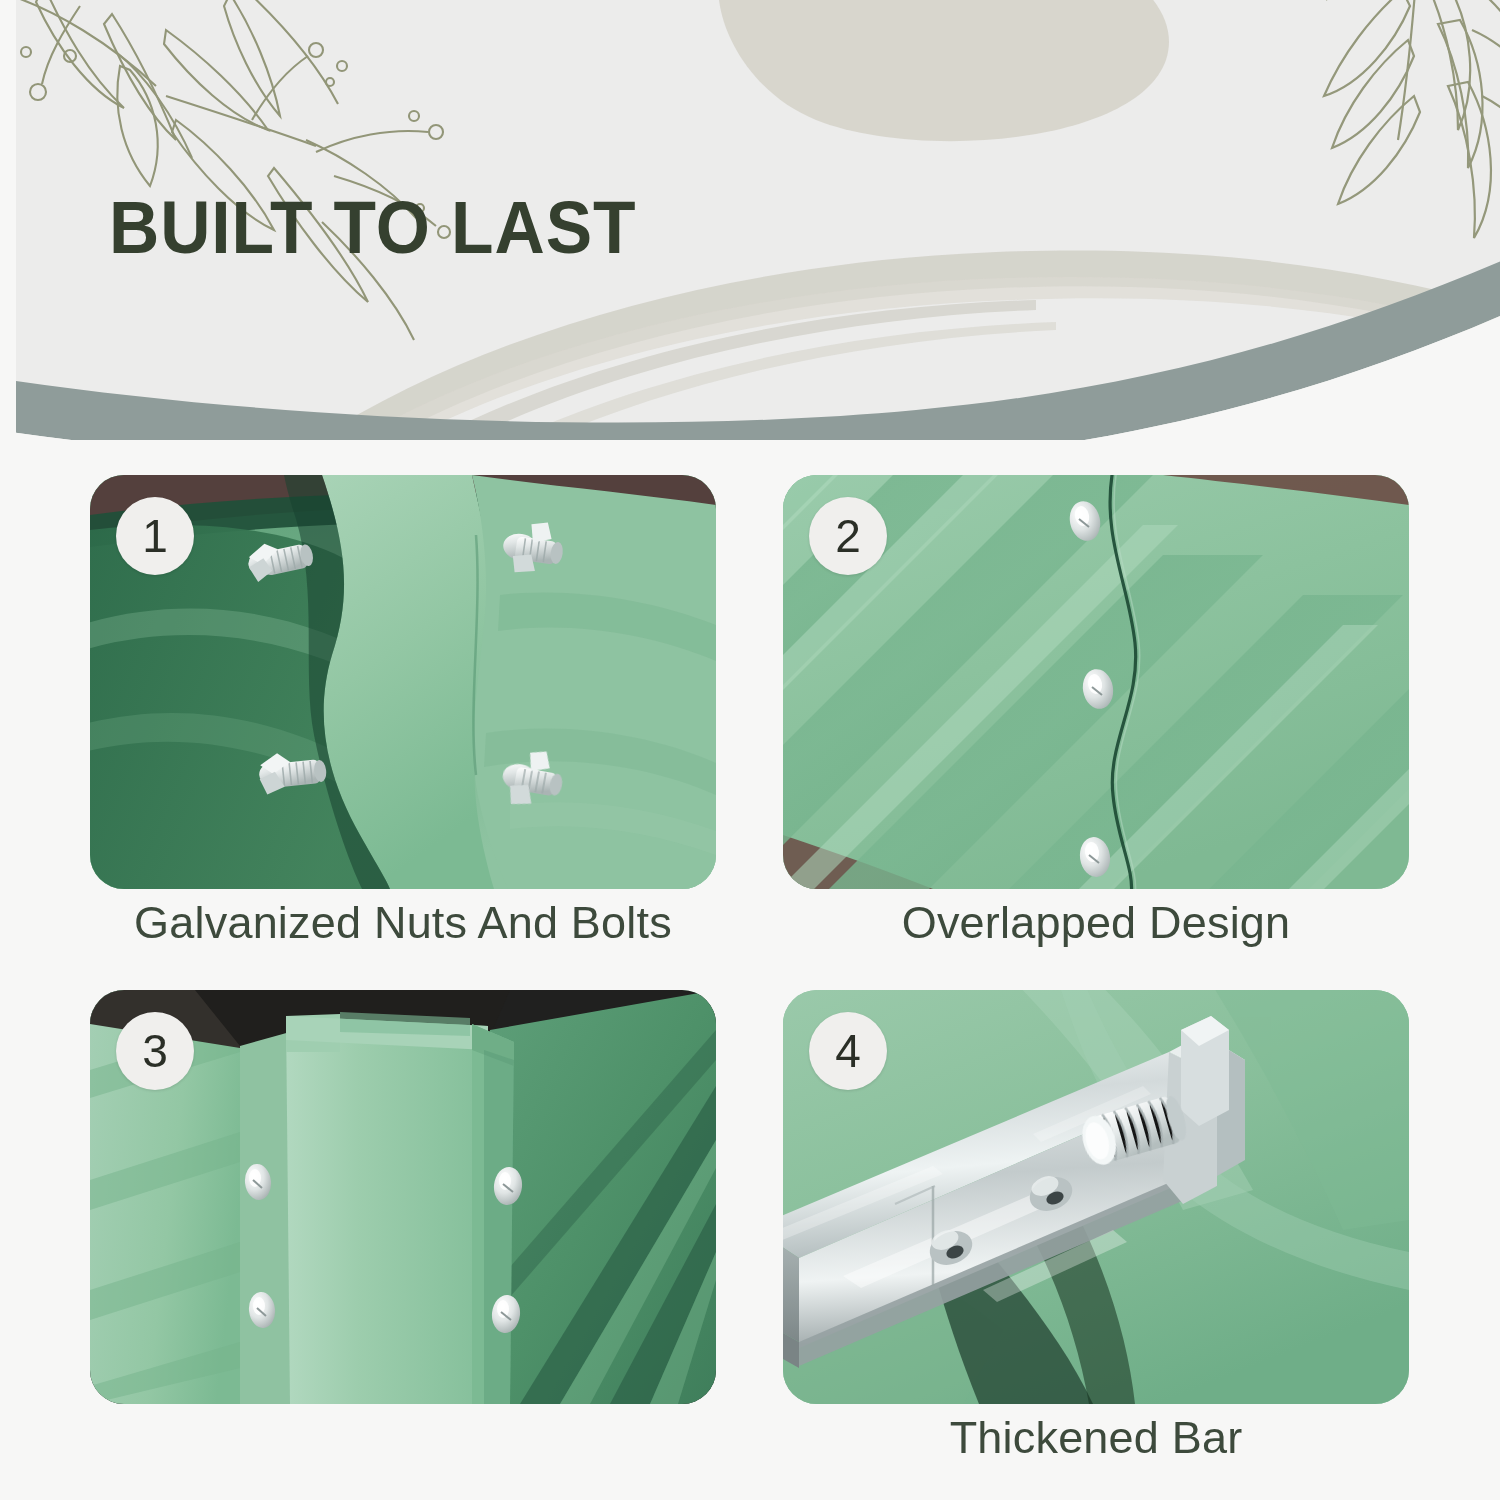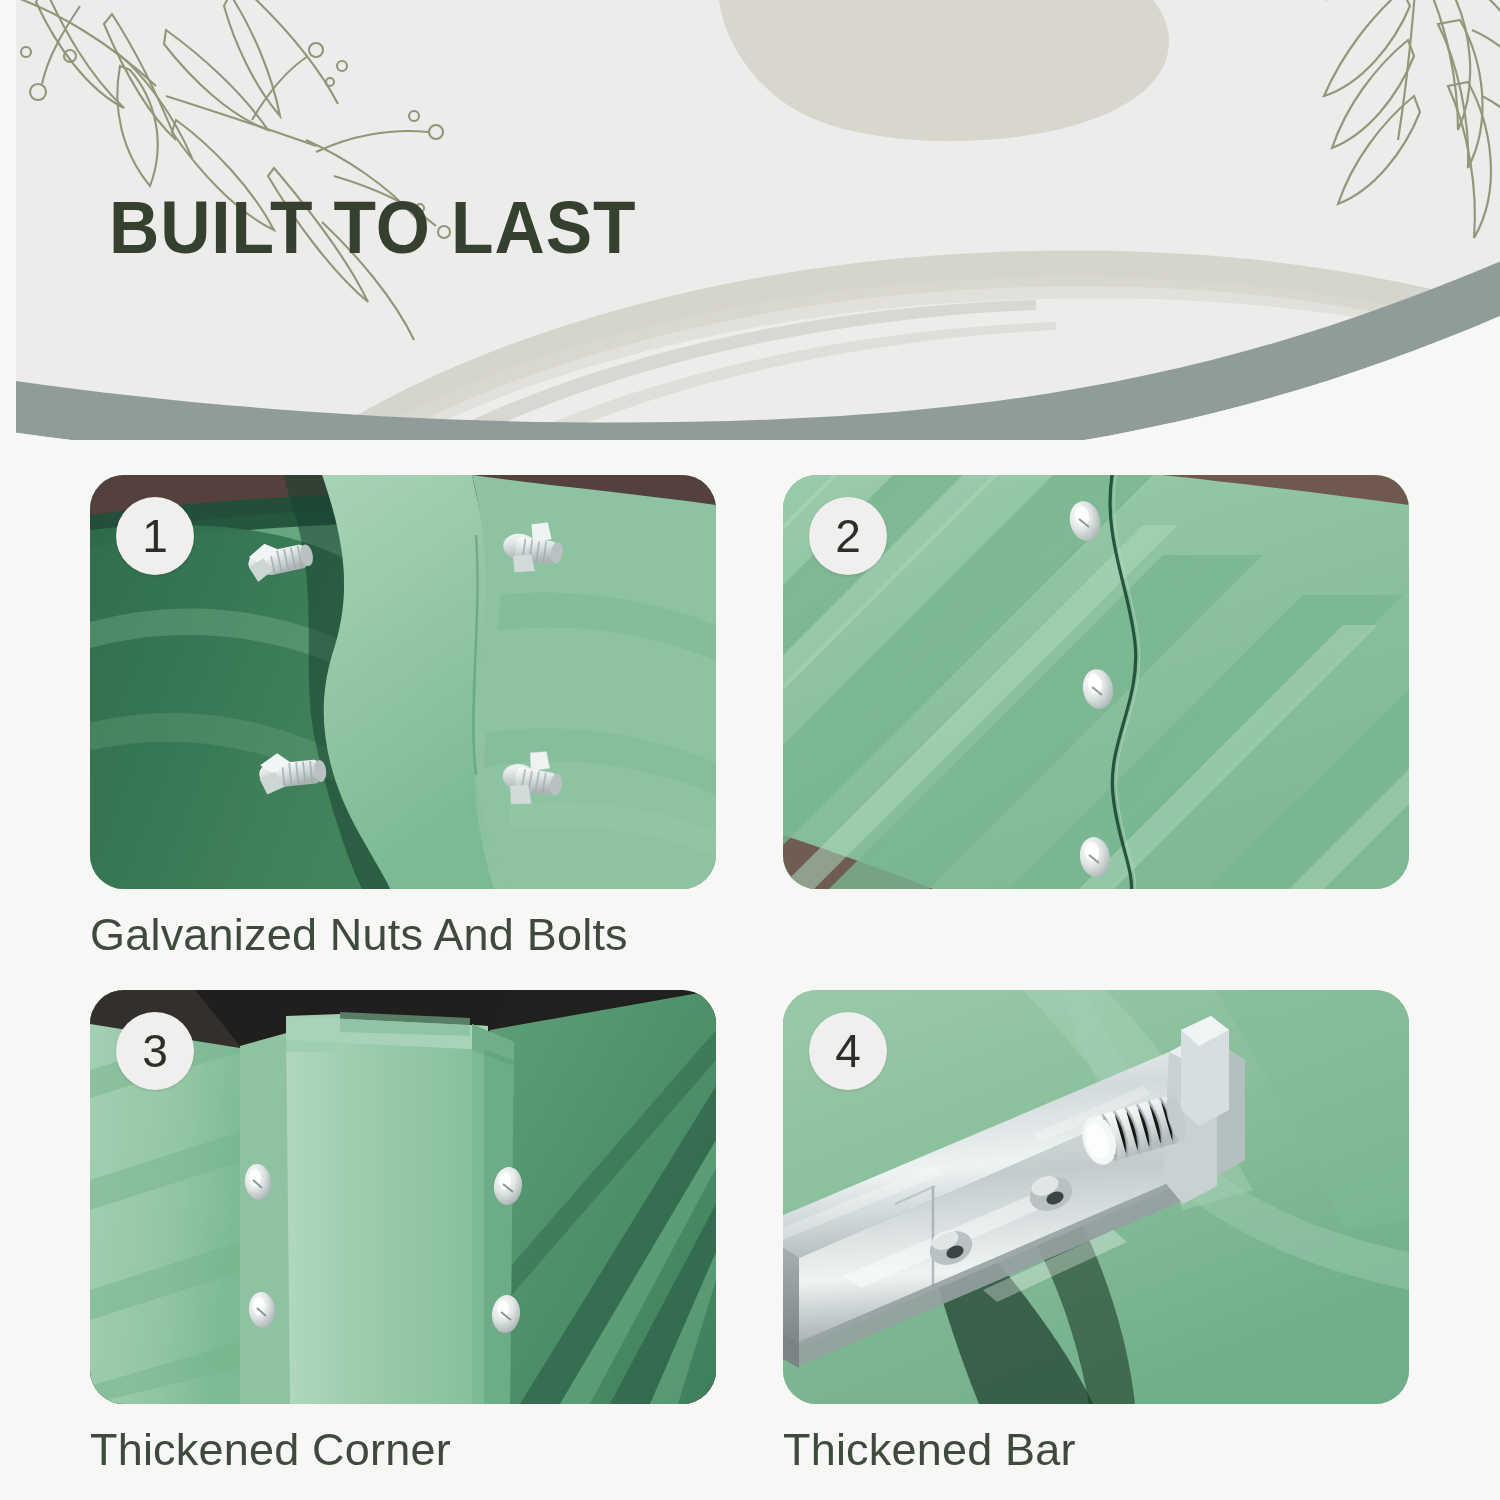--- a/index.html
+++ b/index.html
@@ -49,23 +49,24 @@
   .photo{
     position:relative;
     width:626px; height:414px;
     border-radius:34px;
     overflow:hidden;
     background:#8ec3a1;
   }
 
   .caption{
     width:626px;
+    text-align:center;
     font-size:45px;
     color:#3d4a3c;
-    margin-top:20px;
+    margin-top:8px;
     font-family:"Liberation Sans", sans-serif;
     letter-spacing:0.2px;
     white-space:nowrap;
   }
 
   .badge{
     position:absolute; left:26px; top:22px;
     width:78px; height:78px; border-radius:50%;
     background:#f0efed;
     display:flex; align-items:center; justify-content:center;
@@ -343,20 +344,21 @@
         <g>
           <ellipse cx="312" cy="382" rx="15" ry="20" fill="url(#rivG)" transform="rotate(-8 312 382)"></ellipse>
           <ellipse cx="309" cy="377" rx="7" ry="10" fill="#ffffff" opacity="0.9" transform="rotate(-8 309 377)"></ellipse>
           <path d="M 306 380 L 316 388" stroke="#8d9898" stroke-width="2"></path>
         </g>
 
         <path d="M 0 0 L 626 0 L 626 414 L 0 414 Z" fill="url(#g2base)" opacity="0.0"></path>
       </svg>
       <div class="badge">2</div>
     </div>
+    <div class="caption">Overlapped Design</div>
   </div>
 
   <div class="cell c3">
     <div class="photo">
       <svg class="ph-svg" width="626" height="414" viewBox="0 0 626 414">
         <defs>
           <linearGradient id="g3left" x1="0" y1="0" x2="1" y2="0.3">
             <stop offset="0" stop-color="#a4cfb4"></stop>
             <stop offset="0.6" stop-color="#93c7a4"></stop>
             <stop offset="1" stop-color="#7cba93"></stop>
@@ -432,21 +434,20 @@
           <path d="M 413 194 L 423 202" stroke="#8d9898" stroke-width="2"></path>
         </g>
         <g>
           <ellipse cx="416" cy="324" rx="14" ry="19" fill="url(#rivG3)" transform="rotate(6 416 324)"></ellipse>
           <ellipse cx="413" cy="319" rx="6" ry="9" fill="#ffffff" opacity="0.85"></ellipse>
           <path d="M 411 322 L 421 330" stroke="#8d9898" stroke-width="2"></path>
         </g>
       </svg>
       <div class="badge">3</div>
     </div>
-    <div class="caption">Thickened Corner</div>
   </div>
 
   <div class="cell c4">
     <div class="photo">
       <svg class="ph-svg" width="626" height="414" viewBox="0 0 626 414">
         <defs>
           <linearGradient id="g4bg" x1="0" y1="0" x2="0.6" y2="1">
             <stop offset="0" stop-color="#9ac9aa"></stop>
             <stop offset="0.45" stop-color="#8ac09c"></stop>
             <stop offset="1" stop-color="#6fae88"></stop>

